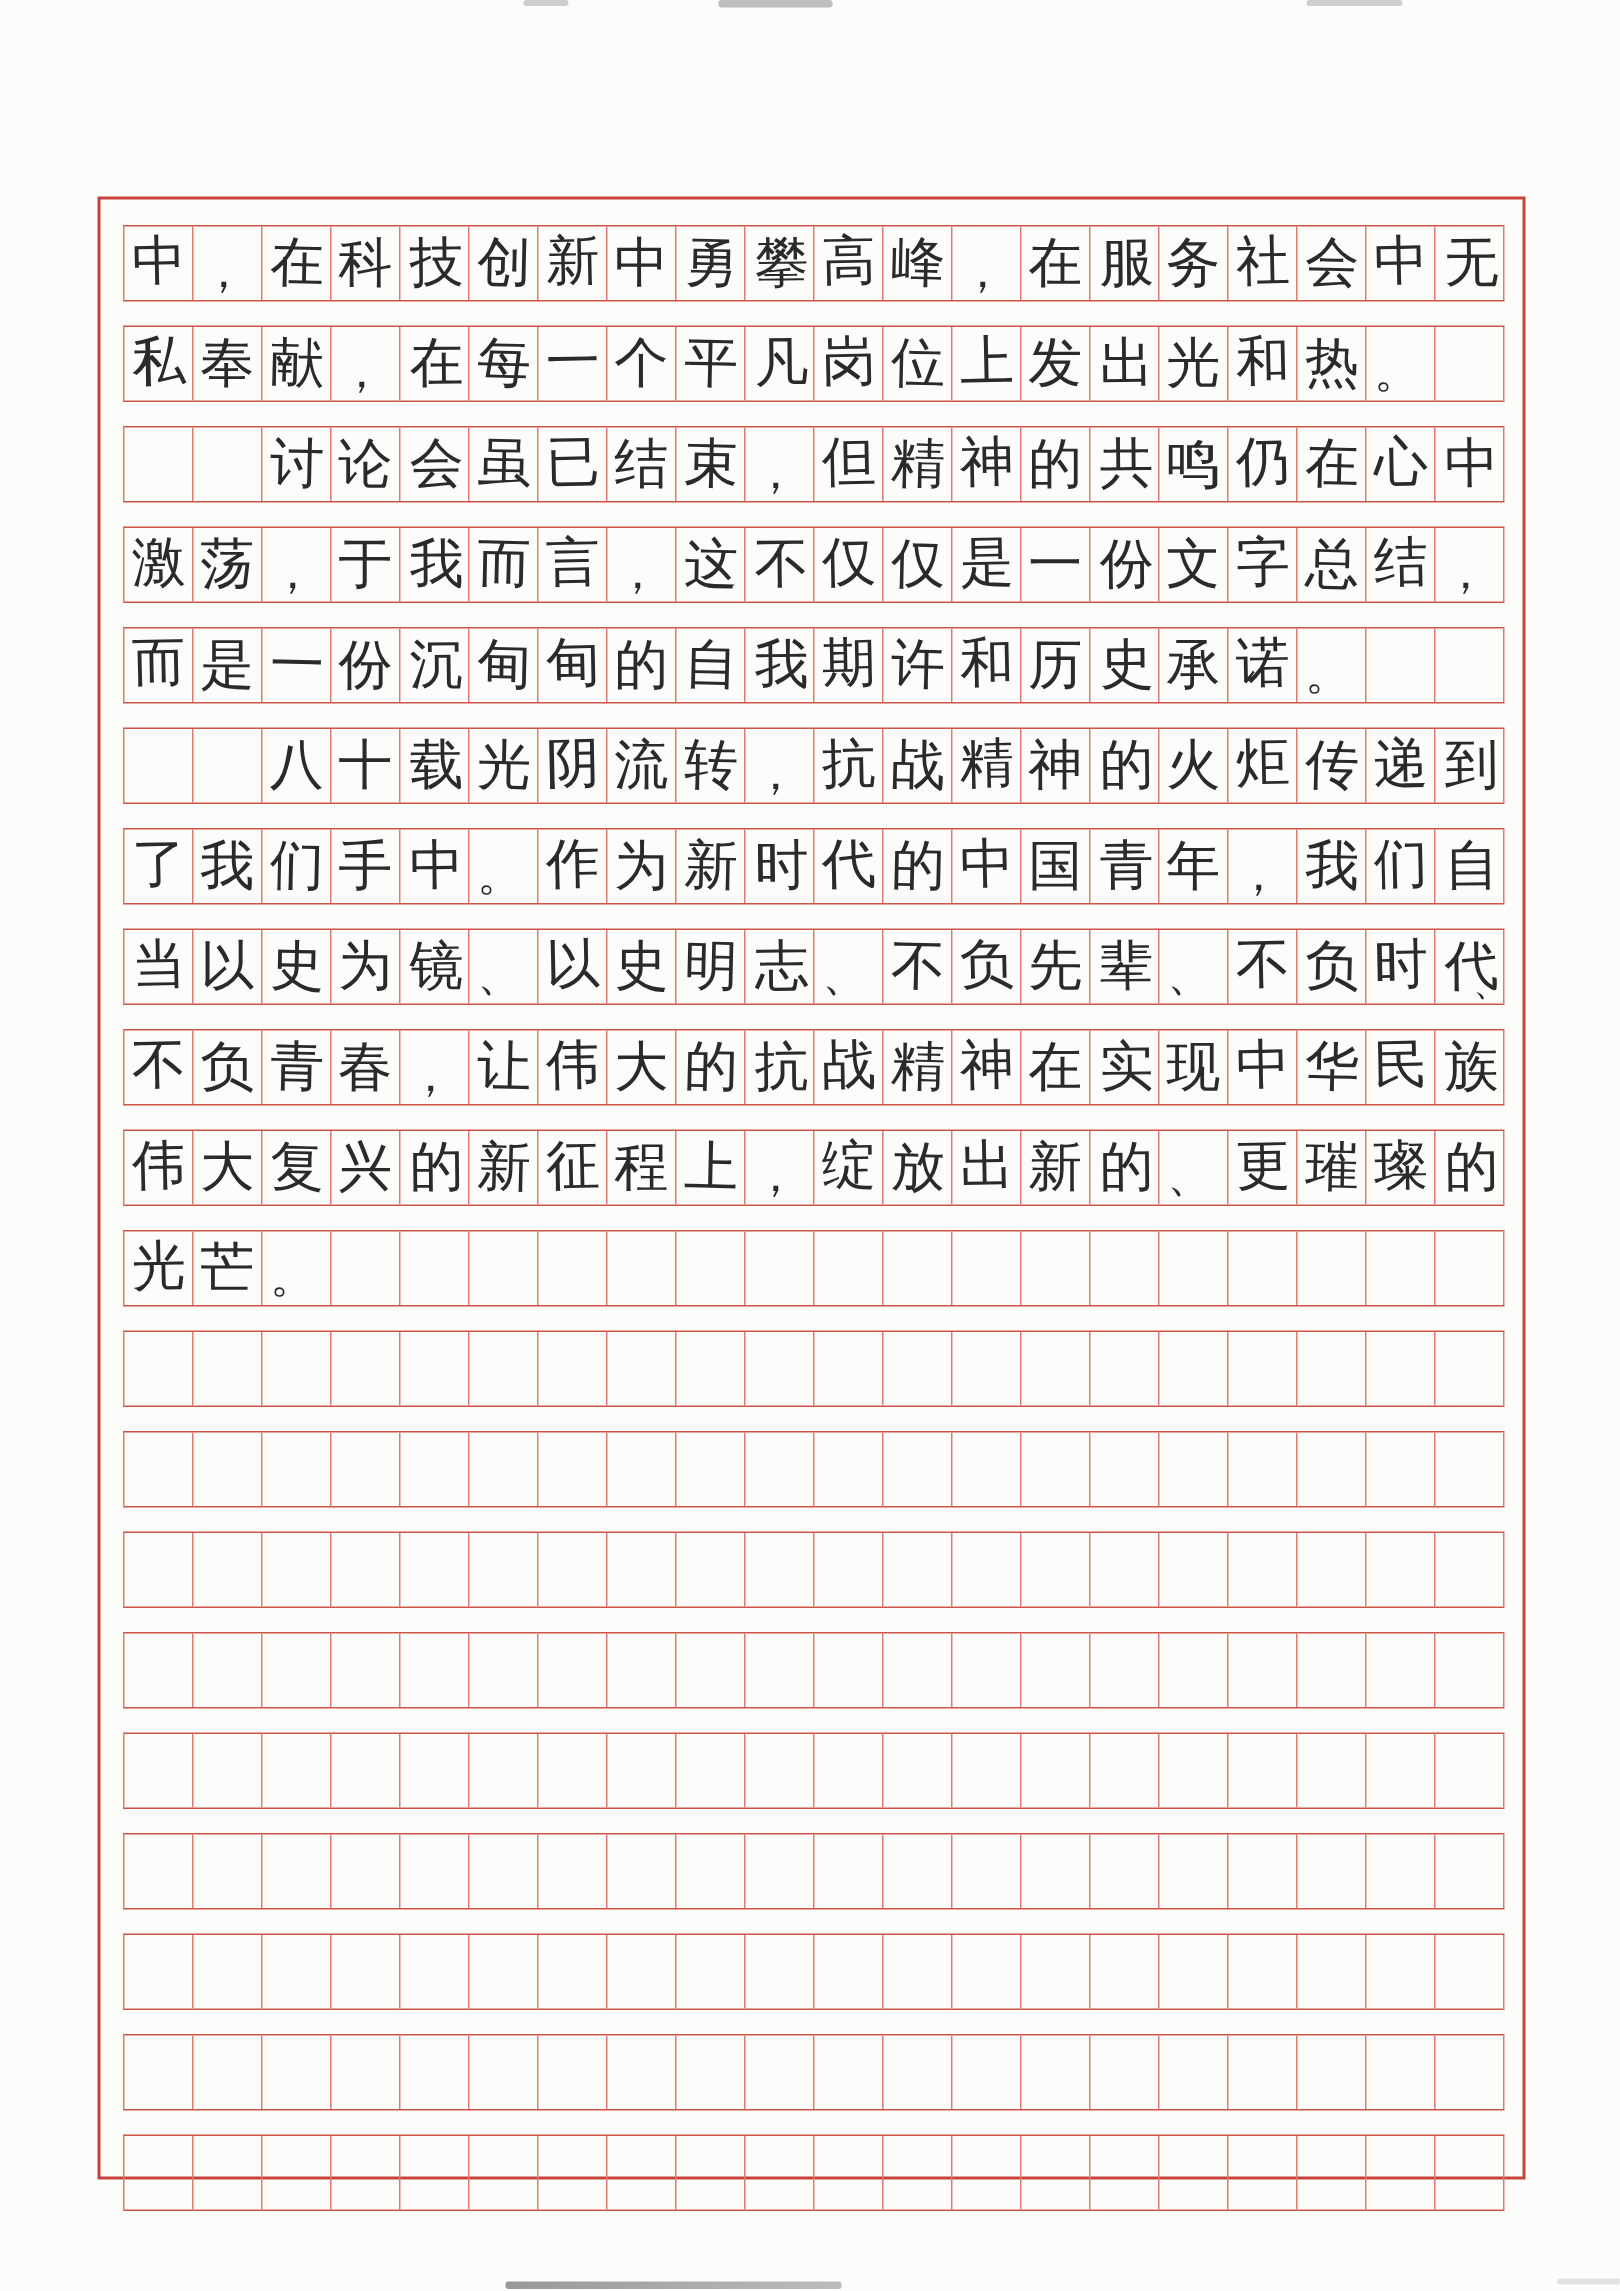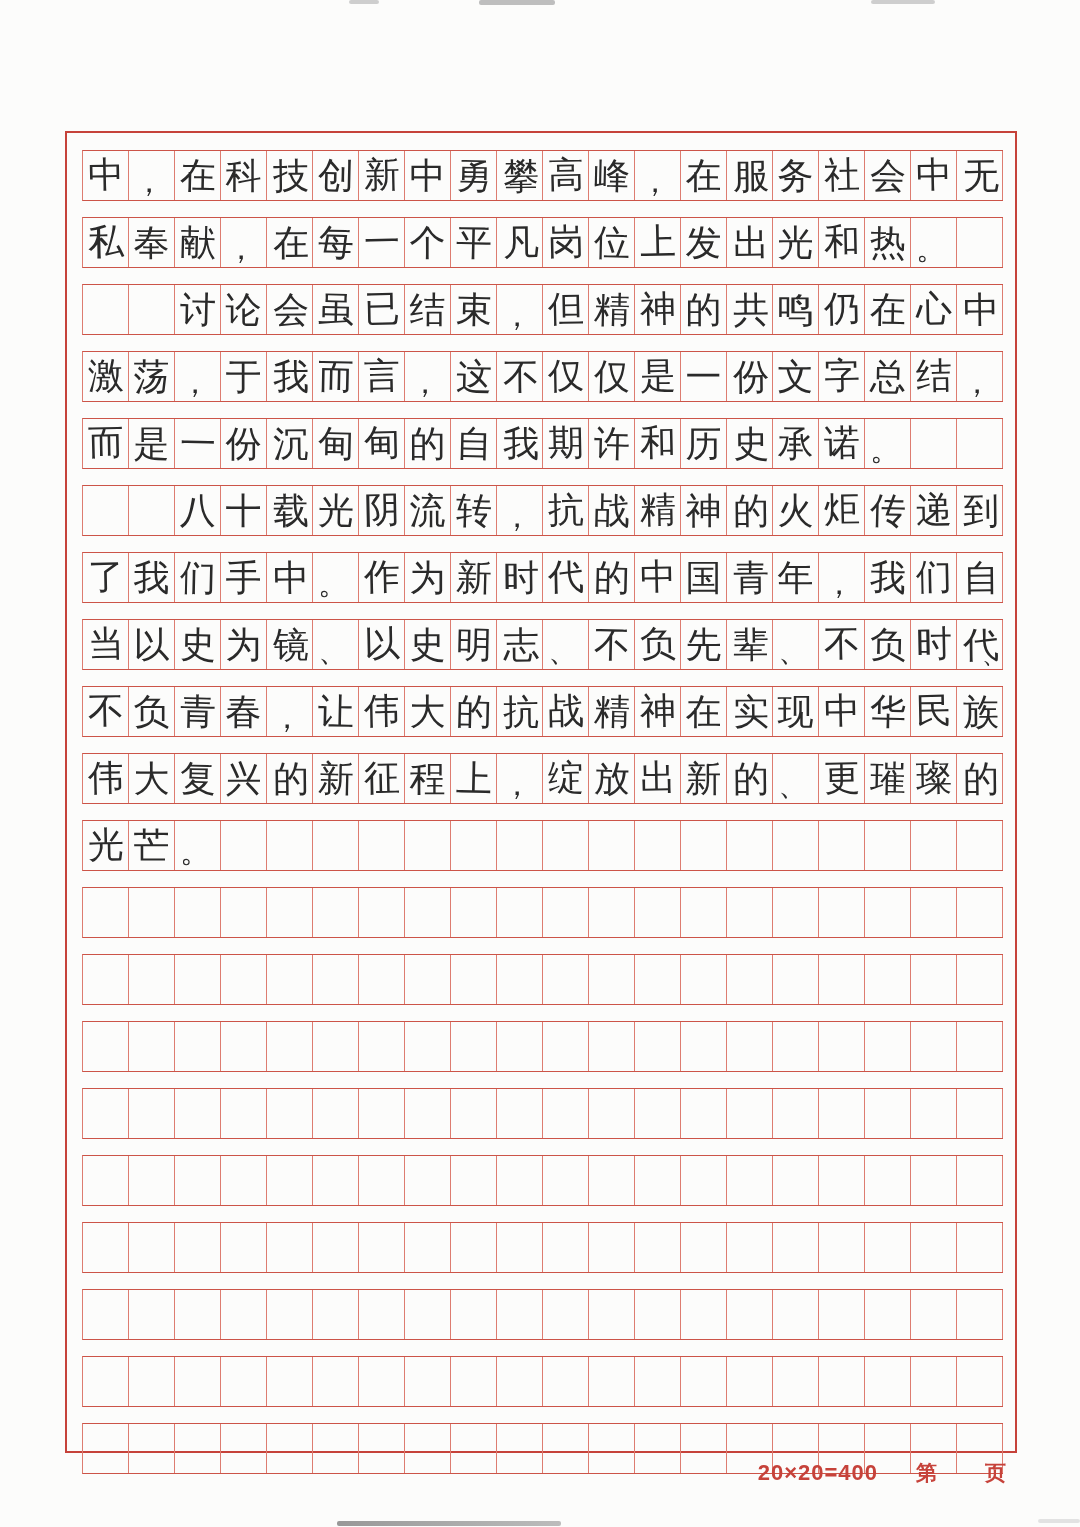--- a/index.html
+++ b/index.html
@@ -940,22 +940,17 @@
           <div class="cell"></div>
           <div class="cell"></div>
           <div class="cell"></div>
           <div class="cell"></div>
           <div class="cell"></div>
           <div class="cell"></div>
         </div>
       </div>
   </div>
 
-  <div class="footer">
-    <span class="formula">20×20=400</span>
-    <span class="page-prefix">第</span>
-    <span class="page-suffix">页</span>
-  </div>
 
   <div class="artifact bottom-band"></div>
   <div class="artifact bottom-right"></div>
 
 </div>
 
 </body></html>

